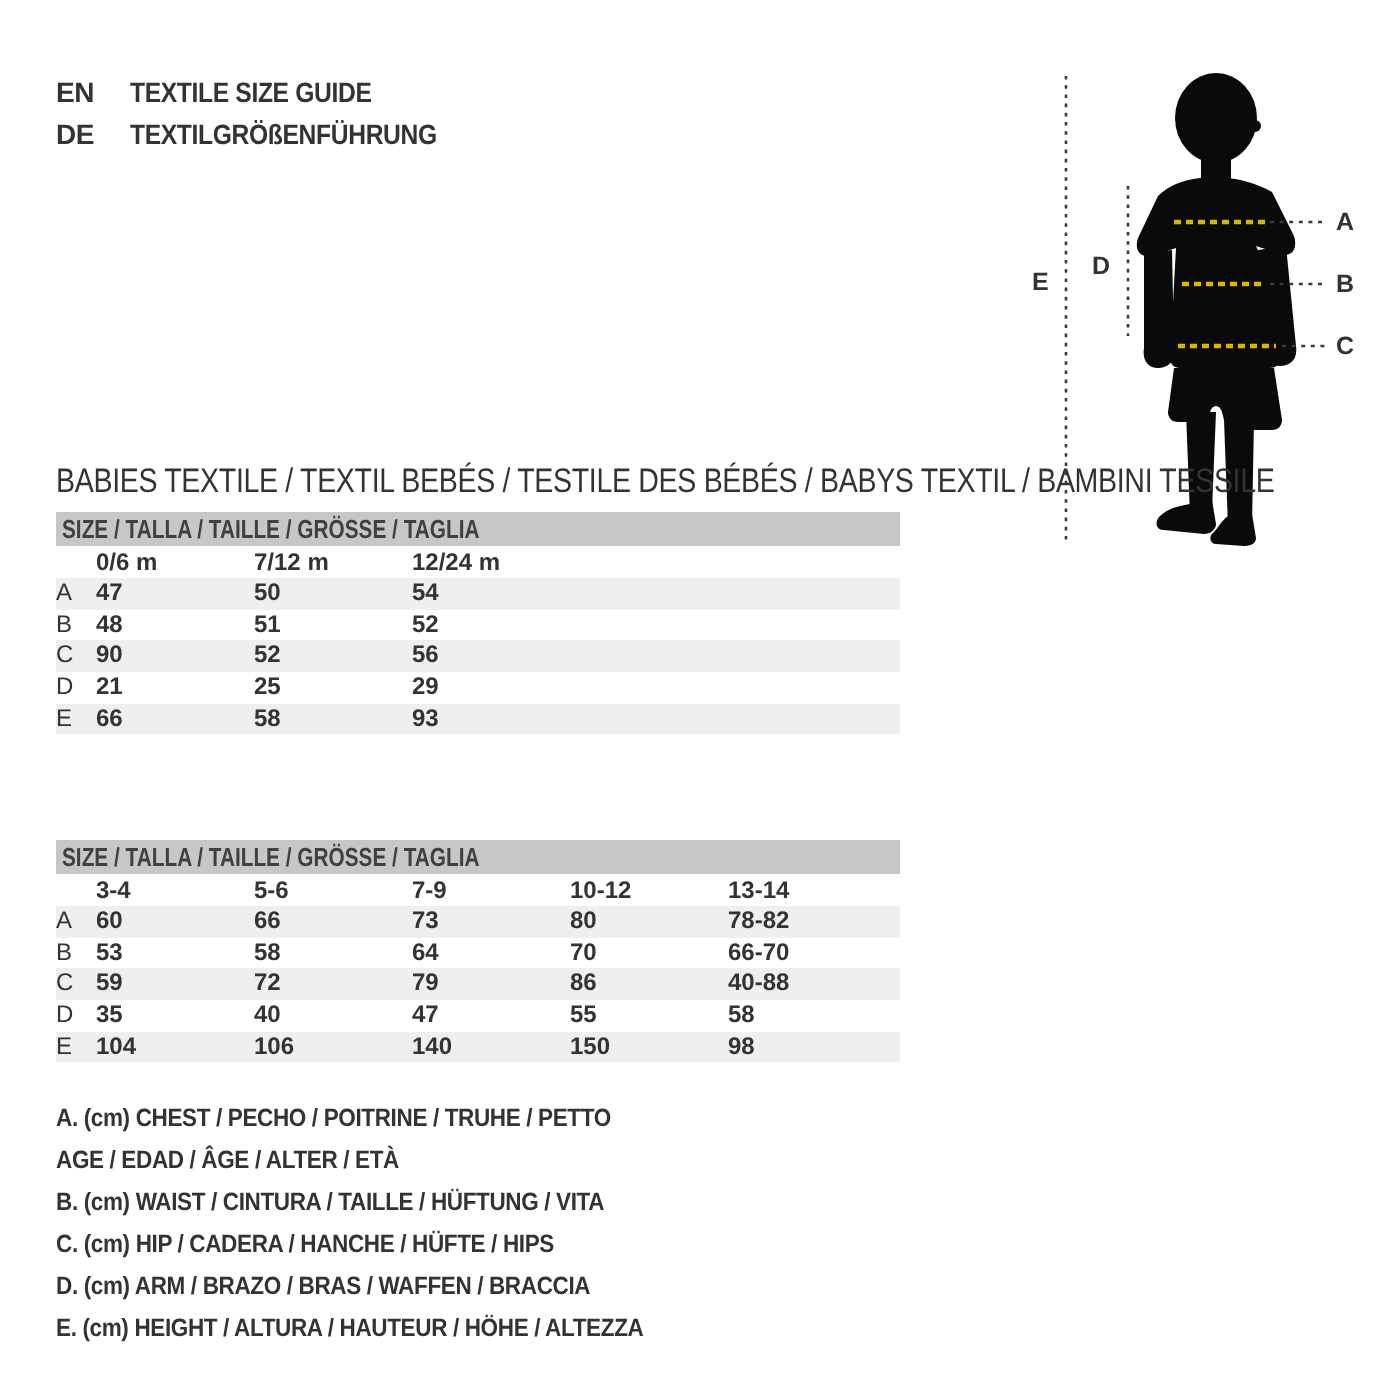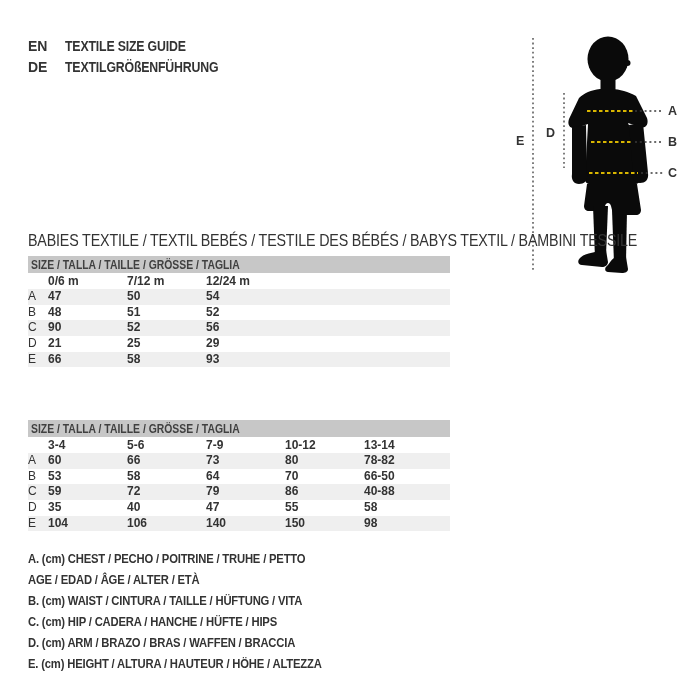--- a/index.html
+++ b/index.html
@@ -163,21 +163,21 @@
       <span class="t-cell">73</span>
       <span class="t-cell">80</span>
       <span class="t-cell">78-82</span>
     </div>
     <div class="t-row cols5">
       <span class="t-letter">B</span>
       <span class="t-cell">53</span>
       <span class="t-cell">58</span>
       <span class="t-cell">64</span>
       <span class="t-cell">70</span>
-      <span class="t-cell">66-50</span>
+      <span class="t-cell">66-70</span>
     </div>
     <div class="t-row cols5 stripe">
       <span class="t-letter">C</span>
       <span class="t-cell">59</span>
       <span class="t-cell">72</span>
       <span class="t-cell">79</span>
       <span class="t-cell">86</span>
       <span class="t-cell">40-88</span>
     </div>
     <div class="t-row cols5">

